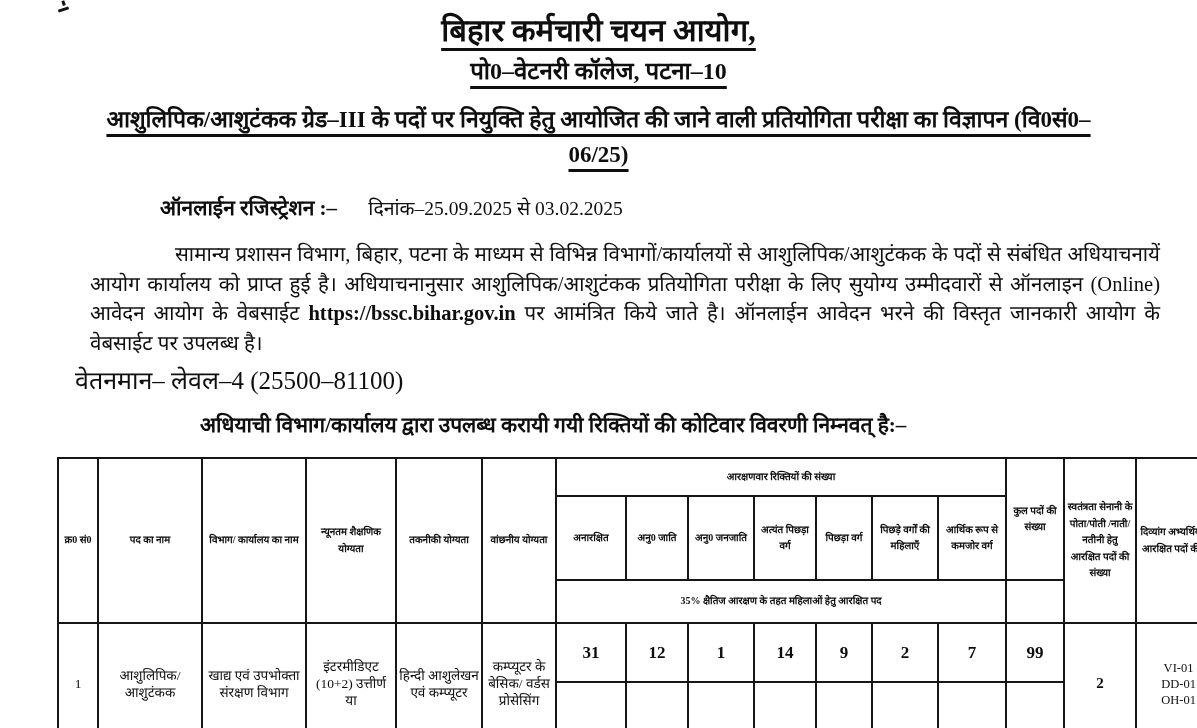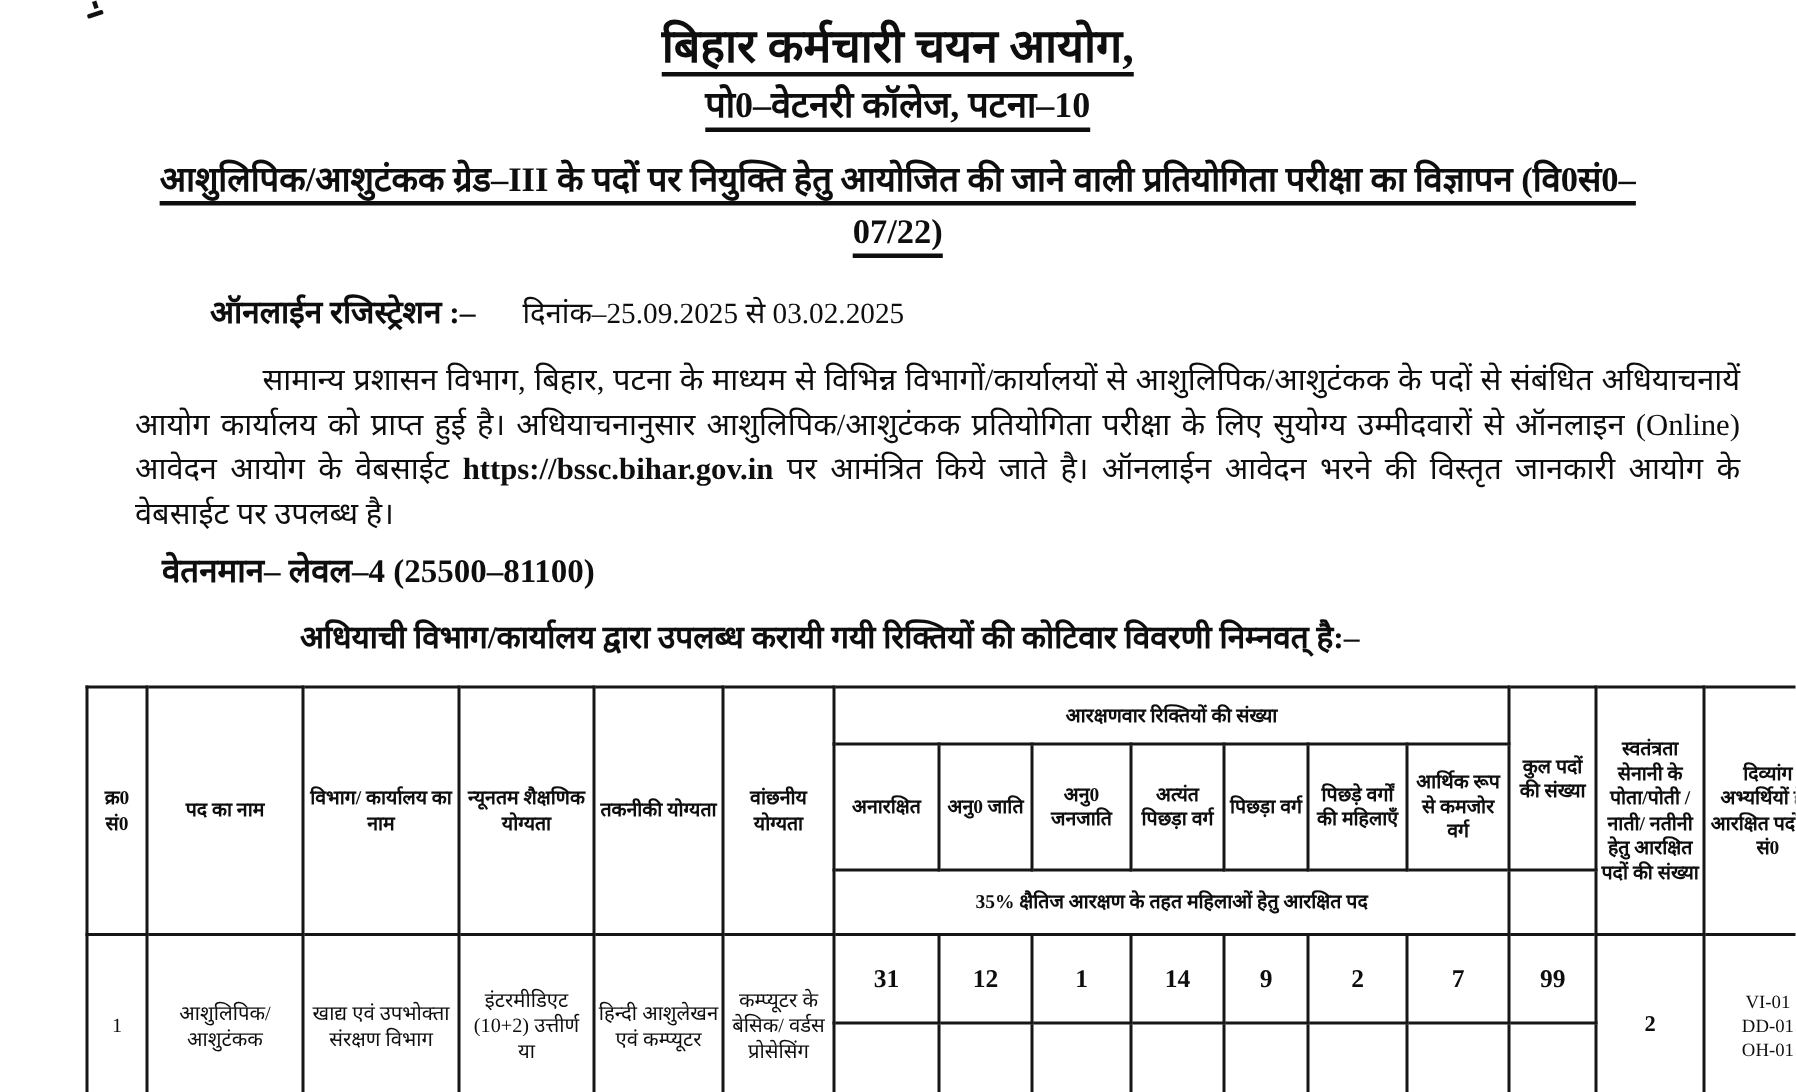--- a/index.html
+++ b/index.html
@@ -18,38 +18,38 @@
   .org-name span, .addr-line span {
     text-decoration: underline; text-decoration-thickness: 2.5px; text-underline-offset: 7px;
   }
   .addr-line { text-align: center; margin-top: 4px; font-size: 24px; font-weight: bold; line-height: 34px; }
   .notice-title {
     width: 1005px; margin: 14px auto 0; text-align: center;
     font-size: 23px; font-weight: bold; line-height: 35px;
     text-decoration: underline; text-decoration-thickness: 2.5px; text-underline-offset: 7px;
   }
   .reg-line { margin: 21px 0 0 140px; font-size: 21px; }
-  .reg-label { font-weight: bold; }
+  .reg-label { font-weight: bold; margin-left: 20px; }
   .reg-dates { font-size: 19.5px; margin-left: 26px; font-weight: normal; }
 
   .intro-para {
     margin: 19px 37px 0 90px; text-align: justify;
     font-size: 20.5px; line-height: 29.5px; text-indent: 85px;
   }
   .url { font-weight: bold; font-family: "Liberation Serif", serif; }
 
-  .pay-scale { margin: 8px 0 0 108px; font-size: 22px; font-weight: bold; line-height: 30px; }
+  .pay-scale { margin: 8px 0 0 75px; font-size: 25px; font-weight: normal; line-height: 30px; }
   .table-intro { margin: 14px 0 0 200px; font-size: 21px; font-weight: bold; line-height: 30px; }
 
   table.vac { border-collapse: collapse; table-layout: fixed; margin: 17px 0 0 57px; width: 1163px; }
   .vac th, .vac td {
     border: 2px solid #161616; padding: 1px 2px; text-align: center;
     vertical-align: middle; overflow: hidden;
   }
-  .vac th { font-weight: bold; font-size: 13px; line-height: 16.5px; }
+  .vac th { font-weight: bold; font-size: 10px; line-height: 16.5px; }
   .rA { height: 38px; } .rB { height: 84px; } .rC { height: 43px; }
   .rD1 { height: 59px; } .rD2 { height: 62px; }
   .group-h { font-size: 15.5px; }
   .band-h { font-size: 16px; }
   .cell-text { font-size: 13.5px; line-height: 17px; }
   .cell-top { vertical-align: top; }
   .num { font-size: 17px; font-weight: bold; margin-top: 32px; }
   .num-sm { font-size: 15px; }
   .code-cell { font-size: 12.5px; line-height: 16px; font-weight: normal; }
 </style>
@@ -59,21 +59,21 @@
 <div class="speck"></div>
 
 <div class="org-name">
   <span>बिहार कर्मचारी चयन आयोग,</span>
 </div>
 
 <div class="addr-line">
   <span>पो0–वेटनरी कॉलेज, पटना–10</span>
 </div>
 
-<div class="notice-title">आशुलिपिक/आशुटंकक ग्रेड–III के पदों पर नियुक्ति हेतु आयोजित की जाने वाली प्रतियोगिता परीक्षा का विज्ञापन (वि0सं0–07/22)</div>
+<div class="notice-title">आशुलिपिक/आशुटंकक ग्रेड–III के पदों पर नियुक्ति हेतु आयोजित की जाने वाली प्रतियोगिता परीक्षा का विज्ञापन (वि0सं0–06/25)</div>
 
 <div class="reg-line">
   <span class="reg-label">ऑनलाईन रजिस्ट्रेशन :–</span>
   <span class="reg-dates">दिनांक–25.09.2025 से 03.02.2025</span>
 </div>
 
 <div class="intro-para">
   <span>सामान्य प्रशासन विभाग, बिहार, पटना के माध्यम से विभिन्न विभागों/कार्यालयों से आशुलिपिक/आशुटंकक के पदों से संबंधित अधियाचनायें आयोग कार्यालय को प्राप्त हुई है। अधियाचनानुसार आशुलिपिक/आशुटंकक प्रतियोगिता परीक्षा के लिए सुयोग्य उम्मीदवारों से ऑनलाइन (Online) आवेदन आयोग के वेबसाईट</span>
   <span class="url">https://bssc.bihar.gov.in</span>
   <span>पर आमंत्रित किये जाते है। ऑनलाईन आवेदन भरने की विस्तृत जानकारी आयोग के वेबसाईट पर उपलब्ध है।</span>

